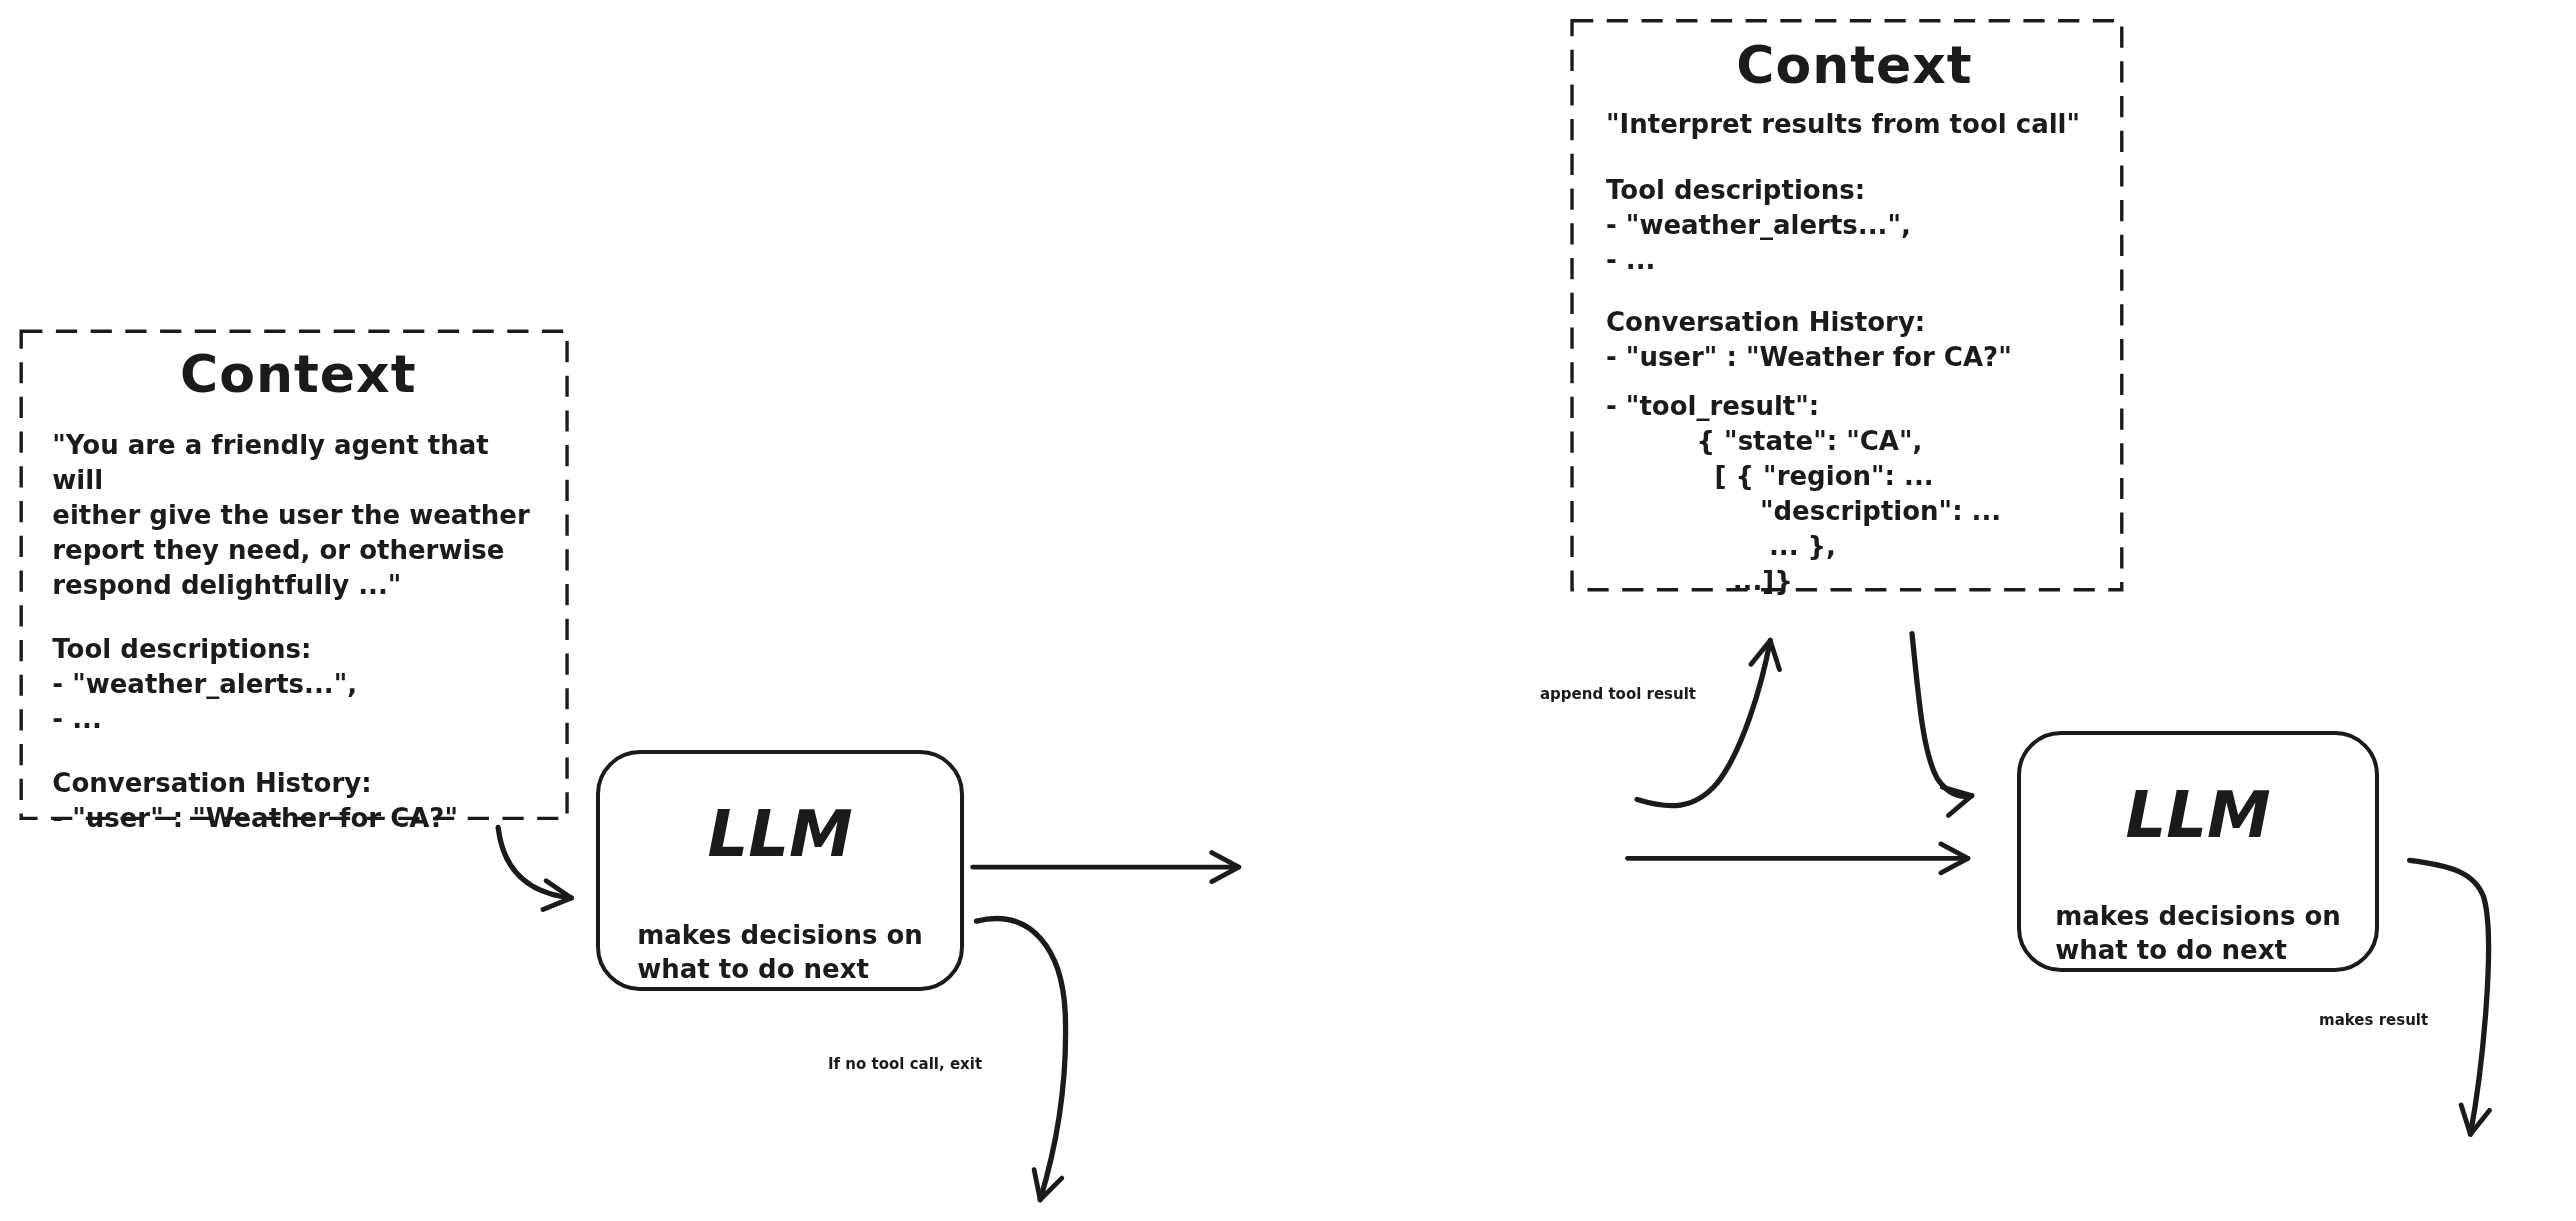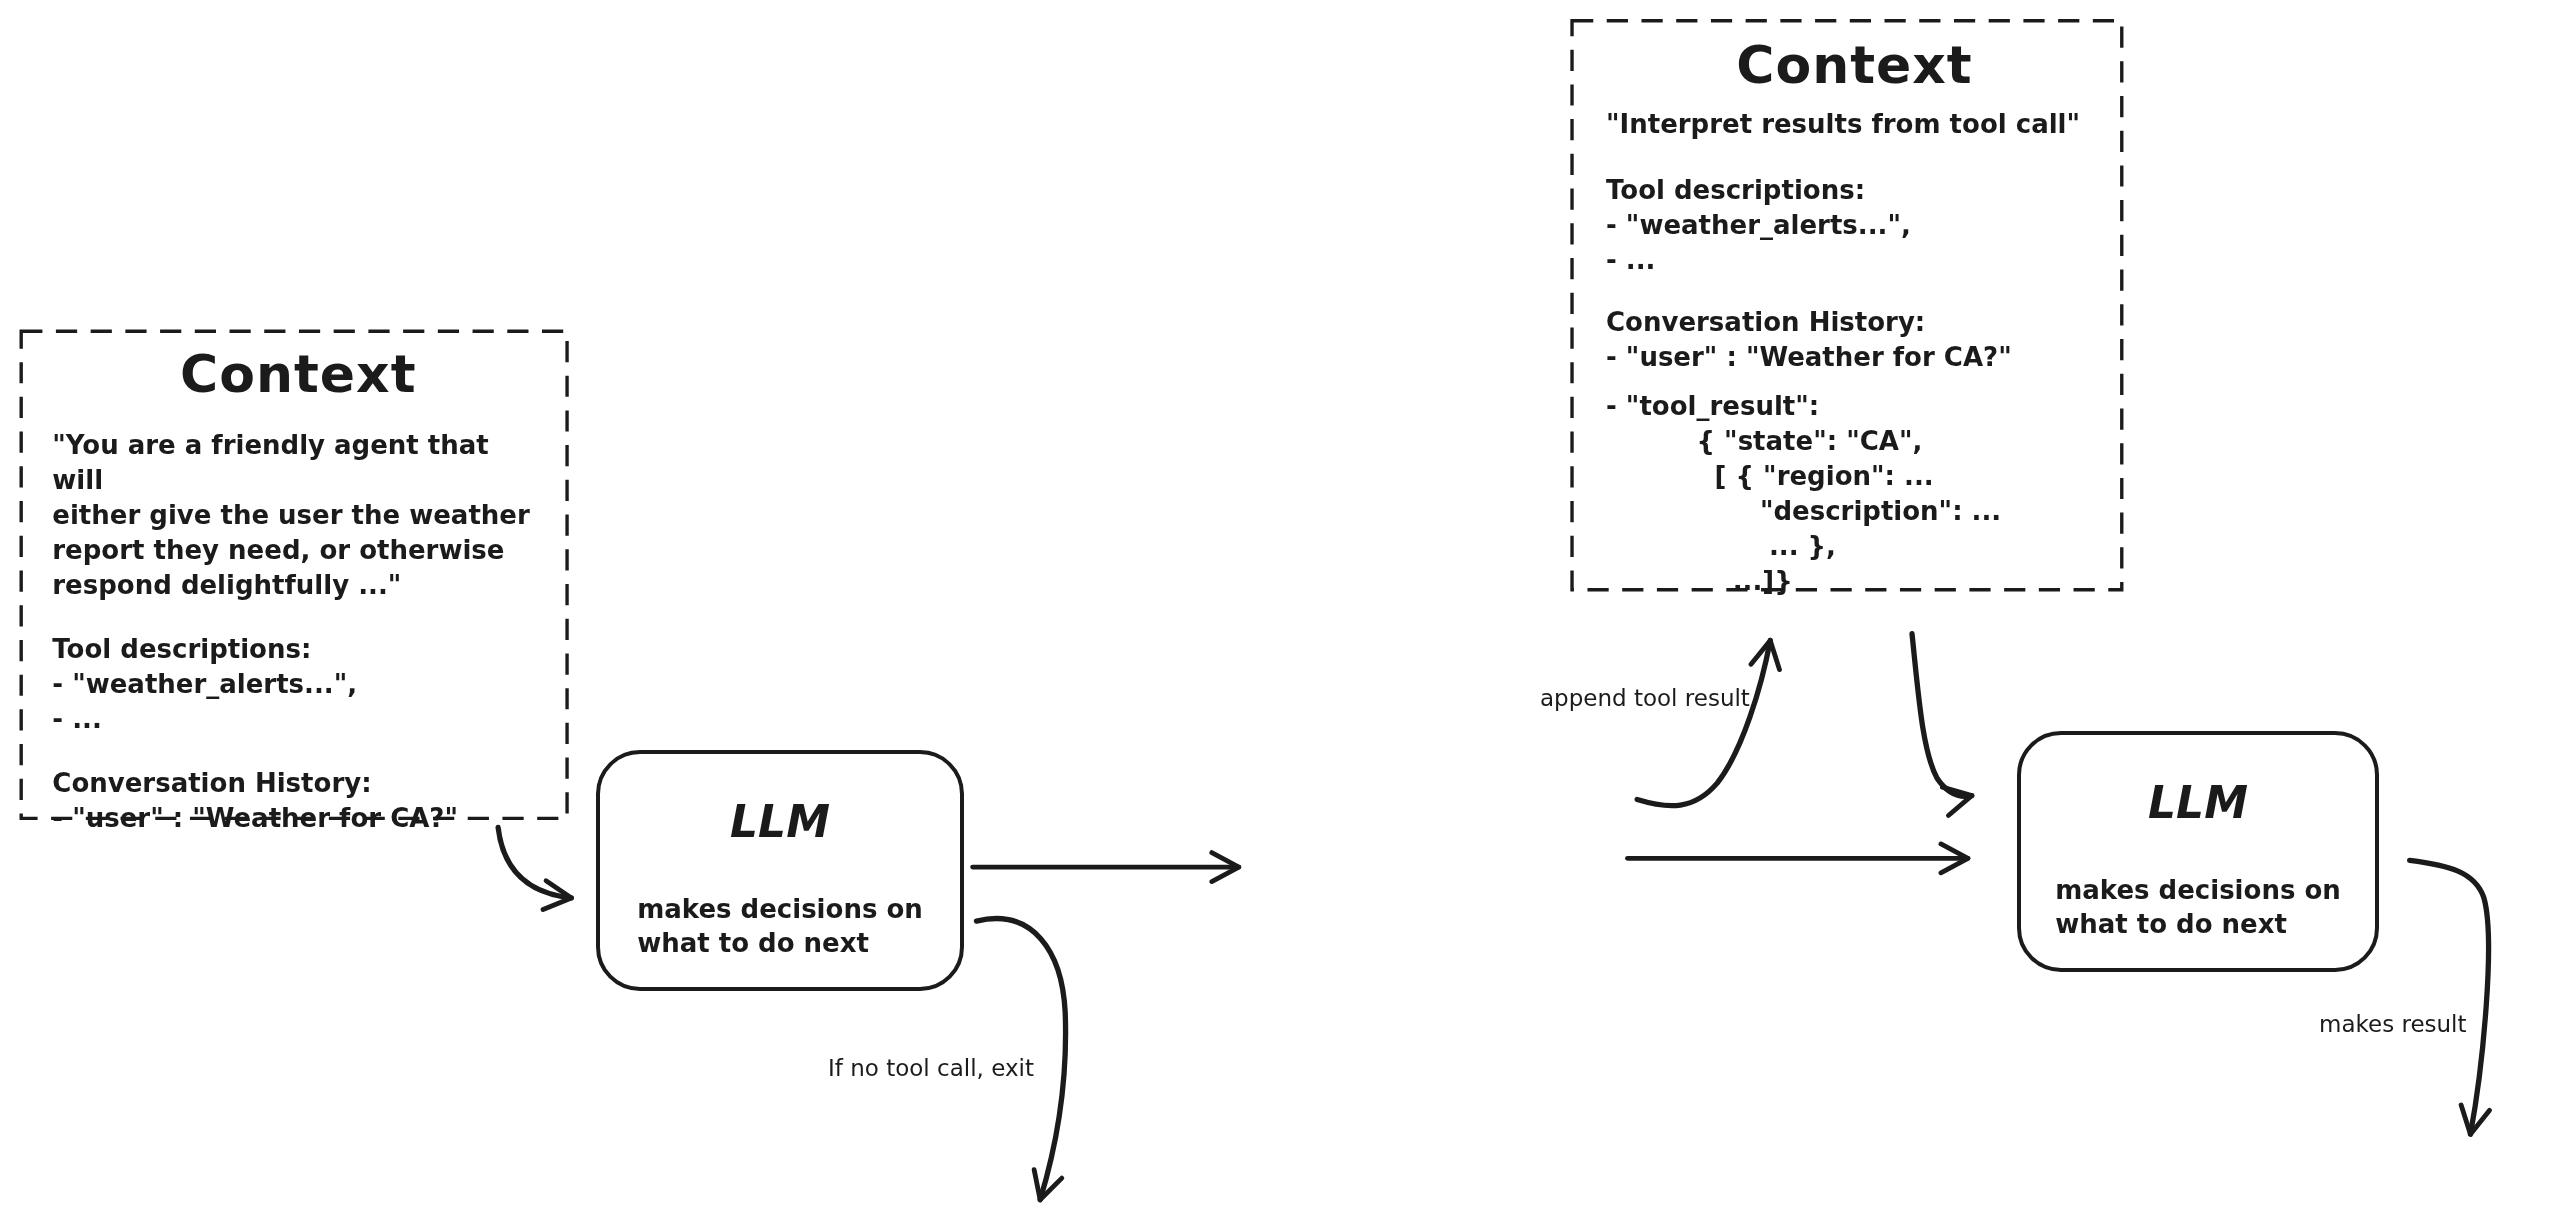--- a/index.html
+++ b/index.html
@@ -30,29 +30,29 @@
   #ctx2 .ctx-para{margin-top:9.6px;}
   #ctx2 .sec{margin-top:27px;}
   #ctx2 .sec-first{margin-top:31px;}
 
   
   .node{
     position:absolute;z-index:2;box-sizing:border-box;
     border:4.8px solid var(--ink);border-radius:44px;background:var(--bg);
     display:flex;flex-direction:column;align-items:center;padding-top:39px;
   }
-  .node-title{font-size:44px;font-weight:bold;line-height:1.3;}
+  .node-title{font-size:64px;font-weight:bold;line-height:1.3;}
   .node-title.italic{font-style:italic;}
   .node-sub{margin-top:42px;font-size:26px;font-weight:600;line-height:34px;text-align:left;white-space:pre-line;}
   #llm1{left:596px;top:750px;width:368px;height:241px;}
   #tool{left:1256px;top:743px;width:359px;height:238px;}
   #llm2{left:2017px;top:731px;width:362px;height:241px;}
 
   
-  .edge-label{position:absolute;z-index:2;font-size:23px;font-weight:400;white-space:nowrap;}
+  .edge-label{position:absolute;z-index:2;font-size:15px;font-weight:700;white-space:nowrap;}
   #label-append{left:1540px;top:685px;}
   #label-exit{left:812px;top:1055px;margin-left:16px;}
   #label-return{left:2319px;top:1011px;}
 </style>
 </head>
 <body>
 
 <div id="canvas">
 
   <svg id="connector-layer" viewBox="0 0 2670 1266" xmlns="http://www.w3.org/2000/svg">

